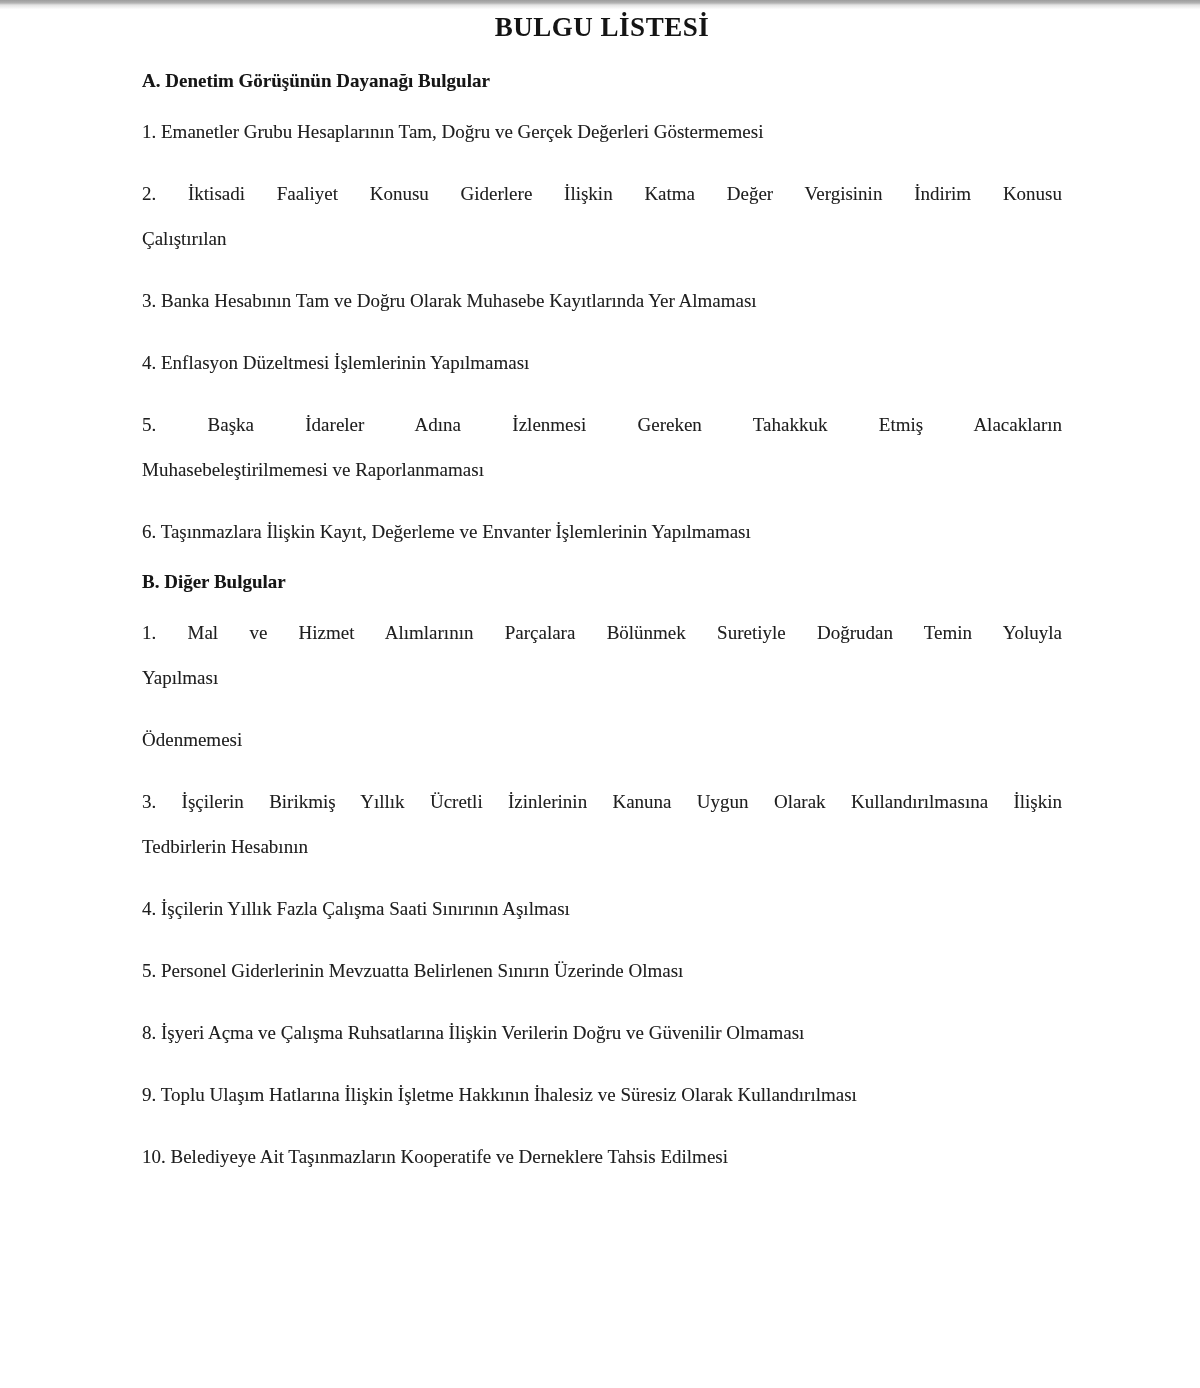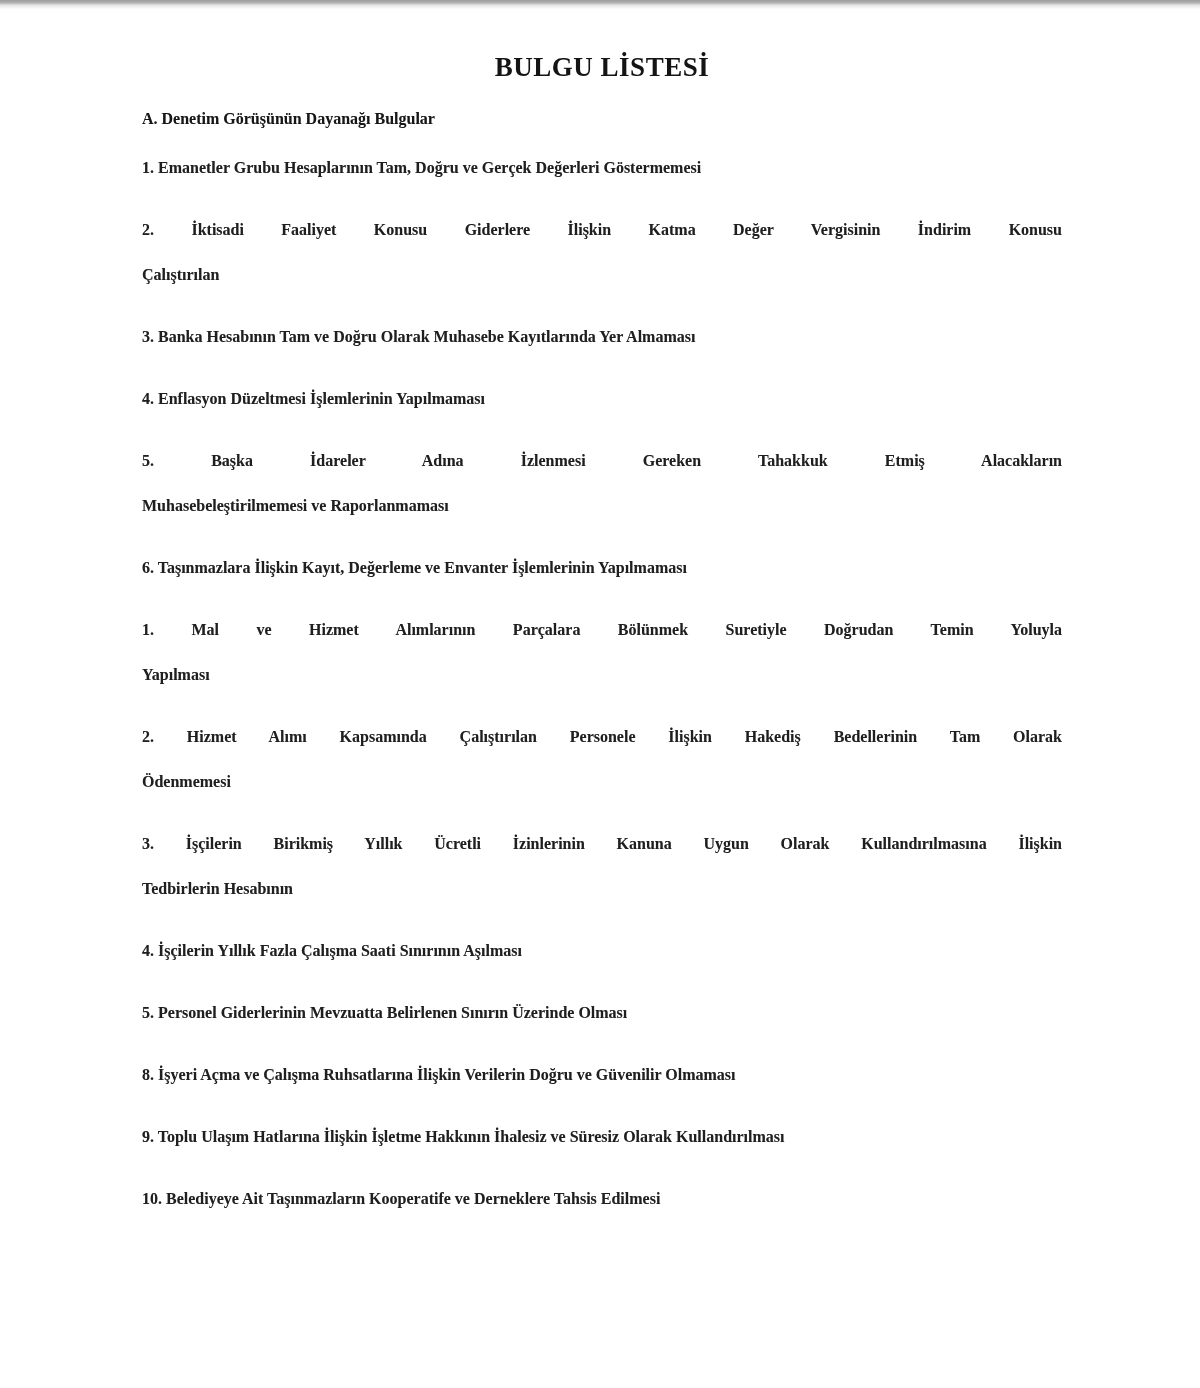--- a/index.html
+++ b/index.html
@@ -16,43 +16,41 @@
     color: #1f1f1f;
   }
   .scan-edge {
     position: absolute;
     top: 0; left: 0;
     width: 100%; height: 9px;
     background: linear-gradient(180deg, #9d9d9d 0px, #b3b3b3 3px, #e3e3e3 5px, #fdfdfd 9px);
   }
   .page {
     padding: 8px 138px 0 142px; 
-    margin-top: 40px;
   }
   .title {
     font-size: 27px;
     font-weight: bold;
     line-height: 38px;
     text-align: center;
     letter-spacing: 0.5px;
     margin: 0 0 24px 0;
     color: #141414;
   }
   .para {
     margin: 0 0 17px 0;
-    font-size: 16px;
+    font-size: 19px;
     text-shadow: 0 0 0.6px rgba(0,0,0,0.28); 
   }
   .heading {
     font-weight: bold;
     color: #161616;
   }
   .ln {
     line-height: 45px;
-    font-weight: bold;
   }
   .just {
     text-align: justify;
     text-align-last: justify;
   }
 </style>
 </head>
 <body>
 
 <div class="scan-edge"></div>
@@ -85,28 +83,28 @@
       <div class="ln just">5. Başka İdareler Adına İzlenmesi Gereken Tahakkuk Etmiş Alacakların</div>
       <div class="ln">Muhasebeleştirilmemesi ve Raporlanmaması</div>
     </div>
 
     <div class="para">
       <div class="ln">6. Taşınmazlara İlişkin Kayıt, Değerleme ve Envanter İşlemlerinin Yapılmaması</div>
     </div>
   </section>
 
   <section>
+    <p class="para heading">B. Diğer Bulgular</p>
 
     <div class="para">
       <div class="ln just">1. Mal ve Hizmet Alımlarının Parçalara Bölünmek Suretiyle Doğrudan Temin Yoluyla</div>
       <div class="ln">Yapılması</div>
     </div>
 
     <div class="para">
-      <div class="ln just">2. Hizmet Alımı Kapsamında Çalıştırılan Personele İlişkin Hakediş Bedellerinin Tam Olarak</div>
       <div class="ln">Ödenmemesi</div>
     </div>
 
     <div class="para">
       <div class="ln just">3. İşçilerin Birikmiş Yıllık Ücretli İzinlerinin Kanuna Uygun Olarak Kullandırılmasına İlişkin</div>
       <div class="ln">Tedbirlerin Hesabının</div>
     </div>
 
     <div class="para">
       <div class="ln">4. İşçilerin Yıllık Fazla Çalışma Saati Sınırının Aşılması</div>

